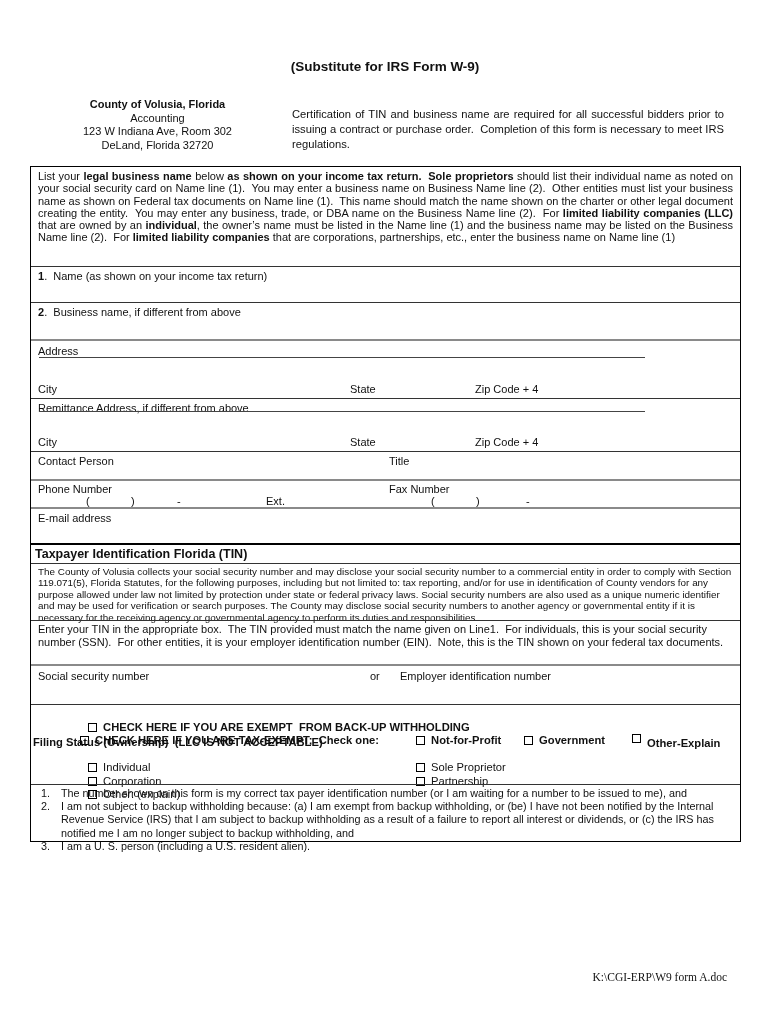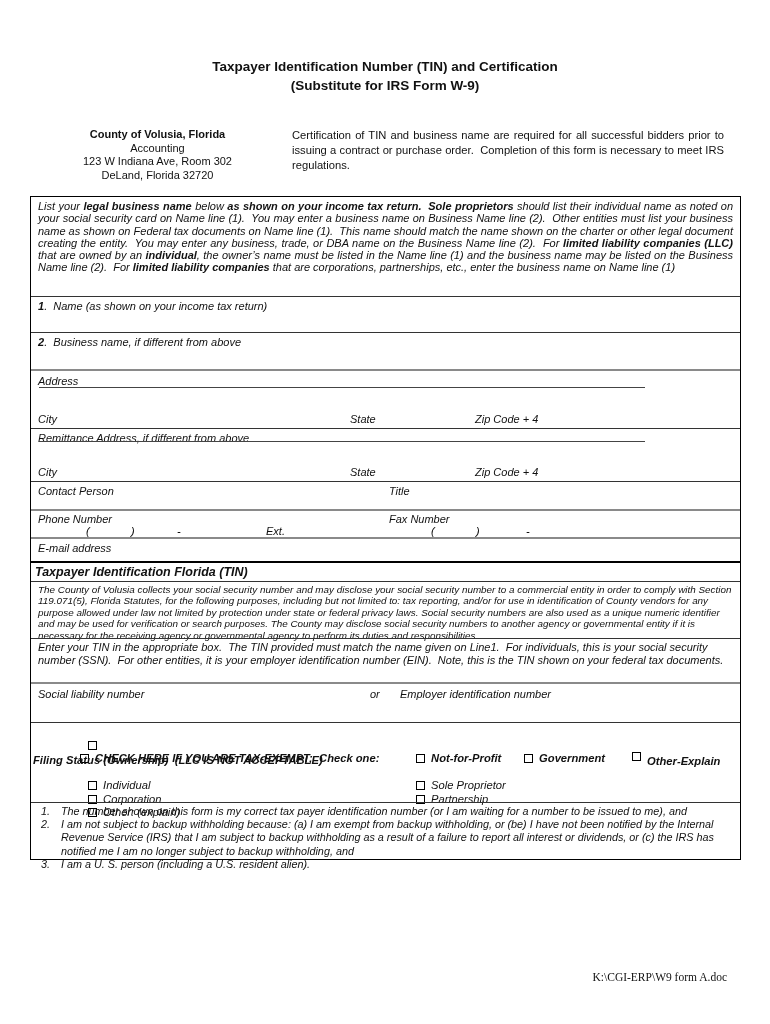--- a/index.html
+++ b/index.html
@@ -4,41 +4,41 @@
 <style>
   * { margin:0; padding:0; box-sizing:border-box; }
   html,body { background:#e8e8e8; }
   .page {
     position:relative; width:770px; height:1024px; margin:0 auto;
     background:#ffffff; color:#111;
     font-family:"Liberation Sans","DejaVu Sans",sans-serif;
     font-size:11px; overflow:hidden;
   }
   .title-block { text-align:center; padding-top:57px; font-weight:bold; font-size:13.5px; line-height:19px; }
-  .header-row { display:flex; margin-top:33px; }
+  .header-row { display:flex; margin-top:22px;align-items:flex-end; }
   .agency { width:225px; margin-left:45px; text-align:center; line-height:13.5px; font-size:11px; }
   .agency .bold { font-weight:bold; }
   .notice {
     width:432px; margin-left:22px; font-weight:normal; font-size:11.2px;
     line-height:15px; text-align:justify; white-space:pre-wrap;
   }
-  .formbox { margin:14px 29px 0 30px; border:1.5px solid #000;font-style:italic; }
+  .formbox { margin:14px 29px 0 30px; border:1.5px solid #000; }
   .row { position:relative; }
   .sep-thin  { border-top:1px solid #333; }
   .sep-mid   { border-top:2px solid #000; }
   .sep-thick { border-top:2px solid #8a8a8a; }
   .intro { height:99px; padding:3px 7px; line-height:12.3px; text-align:justify; white-space:pre-wrap; }
   .intro .b { font-weight:bold; }
   .field-row-label { padding:3px 7px 0 7px; }
   .num { font-weight:bold; }
   .h36 { height:36px; } .h37 { height:37px; }
   .addr-group { height:59px; } .remit-group { height:53px; }
   .underline { position:absolute; left:8px; width:606px; border-bottom:1px solid #444; }
   .abs { position:absolute; white-space:pre-wrap; }
-  .contact-row { height:28px; } .phone-row { height:28px; } .email-row { height:24px; }
+  .contact-row { height:28px; } .phone-row { height:28px; } .email-row { height:36px; }
   .tin-head { height:20px; padding:2px 7px 0 4px; font-weight:bold; font-size:12.5px; }
   .privacy { height:57px; padding:2px 7px; font-size:9.9px; line-height:11.4px; }
   .instr { height:44px; padding:2px 7px; line-height:13px; white-space:pre-wrap; }
   .ssn-row { height:40px; }
   .checks { height:80px; padding-top:4px; font-size:11.2px; }
   .chk-line { position:relative; height:13.4px; }
   .cb {
     display:inline-block; width:9px; height:9px; border:1.4px solid #000;
     background:#fff; margin-right:6px; vertical-align:-1px;
   }
@@ -55,21 +55,20 @@
     position:absolute; right:43px; top:971px;
     font-family:"Liberation Serif","DejaVu Serif",serif; font-size:11.5px;
   }
 </style>
 </head>
 <body>
 
 <div class="page">
 
   <div class="title-block">
-    <div>Taxpayer Identification Number (TIN) and Certification</div>
     <div>(Substitute for IRS Form W-9)</div>
   </div>
 
   <div class="header-row">
     <div class="agency">
       <div class="bold">County of Volusia, Florida</div>
       <div>Accounting</div>
       <div>123 W Indiana Ave, Room 302</div>
       <div>DeLand, Florida 32720</div>
     </div>
@@ -125,29 +124,29 @@
       <span class="abs" style="left:7px; top:3px;">E-mail address</span>
     </div>
 
     <div class="row sep-mid tin-head">Taxpayer Identification Florida (TIN)</div>
 
     <div class="row sep-thin privacy">The County of Volusia collects your social security number and may disclose your social security number to a commercial entity in order to comply with Section 119.071(5), Florida Statutes, for the following purposes, including but not limited to: tax reporting, and/or for use in identification of County vendors for any purpose allowed under law not limited by protection under state or federal privacy laws. Social security numbers are also used as a unique numeric identifier and may be used for verification or search purposes. The County may disclose social security numbers to another agency or governmental entity if it is necessary for the receiving agency or governmental agency to perform its duties and responsibilities.</div>
 
     <div class="row sep-thin instr">Enter your TIN in the appropriate box.  The TIN provided must match the name given on Line1.  For individuals, this is your social security number (SSN).  For other entities, it is your employer identification number (EIN).  Note, this is the TIN shown on your federal tax documents.</div>
 
     <div class="row sep-thick ssn-row">
-      <span class="abs" style="left:7px; top:4px;">Social liability number</span>
+      <span class="abs" style="left:7px; top:4px;">Social security number</span>
       <span class="abs" style="left:339px; top:4px;">or</span>
       <span class="abs" style="left:369px; top:4px;">Employer identification number</span>
     </div>
 
     <div class="row sep-thin checks">
       <div class="chk-line">
         <span class="abs" style="left:26px; top:0;">
-          <span class="cb"></span>
+          <span class="cb"></span><span class="bold pre">CHECK HERE IF YOU ARE EXEMPT  FROM BACK-UP WITHHOLDING</span>
         </span>
       </div>
       <div class="chk-line">
         <span class="abs" style="left:18px; top:0;">
           <span class="cb"></span><span class="bold pre">CHECK HERE IF YOU ARE TAX-EXEMPT;  Check one:</span>
         </span>
         <span class="abs" style="left:354px; top:0;">
           <span class="cb"></span><span class="bold">Not-for-Profit</span>
         </span>
         <span class="abs" style="left:462px; top:0;">

